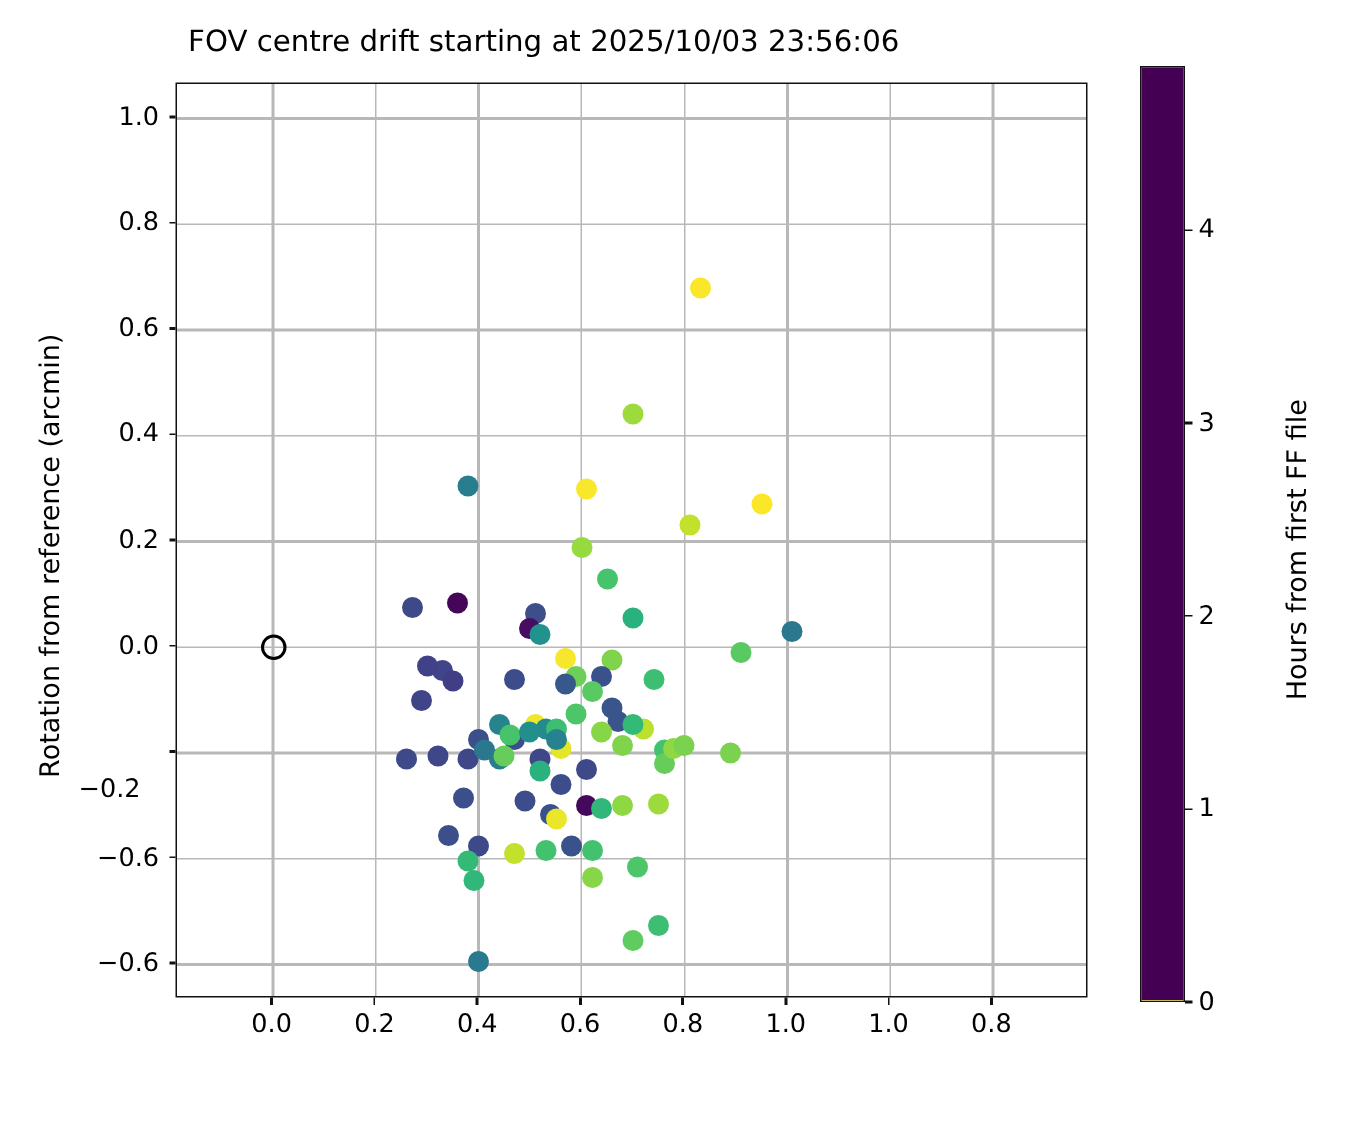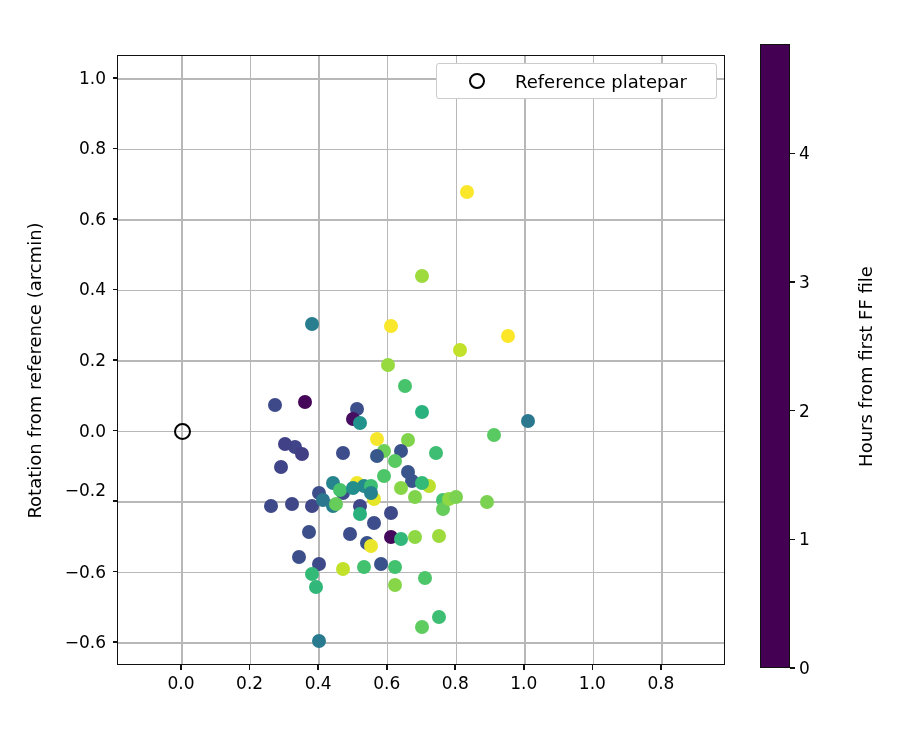--- a/index.html
+++ b/index.html
@@ -183,20 +183,21 @@
     color: #000000;
     transform: rotate(-90deg);
     transform-origin: center center;
   }
 </style>
 </head>
 <body>
 
 <div id="fig">
 
+  <div id="title">FOV centre drift starting at 2025/10/03 23:56:06</div>
 
   <div id="axes">
     <div id="gridlayer">
         <div class="gl-v" style="left: 63.3902px;"></div>
         <div class="gl-v" style="left: 131.936px;"></div>
         <div class="gl-v" style="left: 200.482px;"></div>
         <div class="gl-v" style="left: 269.027px;"></div>
         <div class="gl-v" style="left: 337.573px;"></div>
         <div class="gl-v" style="left: 406.118px;"></div>
         <div class="gl-v" style="left: 474.664px;"></div>
@@ -314,41 +315,37 @@
       <div class="ticklabel-x" style="left: 592.364px; top: 673px;">1.0</div>
       <div class="tick-x" style="left: 660.06px; top: 665px;"></div>
       <div class="ticklabel-x" style="left: 660.91px; top: 673px;">0.8</div>
     </div>
   <div id="ticks-y">
       <div class="tick-y" style="top: 641.231px; left: 112.5px;"></div>
       <div class="ticklabel-y" style="top: 642.081px; left: 40px; width: 66px;">−0.6</div>
       <div class="tick-y" style="top: 570.711px; left: 112.5px;"></div>
       <div class="ticklabel-y" style="top: 571.561px; left: 40px; width: 66px;">−0.6</div>
       <div class="tick-y" style="top: 500.19px; left: 112.5px;"></div>
-      <div class="ticklabel-y" style="top: 490px; left: 40px; width: 66px;">−0.2</div>
+      <div class="ticklabel-y" style="top: 526px; left: 40px; width: 66px; text-align: center;">−0.2</div>
       <div class="tick-y" style="top: 429.67px; left: 112.5px;"></div>
       <div class="ticklabel-y" style="top: 430.52px; left: 40px; width: 66px;">0.0</div>
       <div class="tick-y" style="top: 359.15px; left: 112.5px;"></div>
       <div class="ticklabel-y" style="top: 360px; left: 40px; width: 66px;">0.2</div>
       <div class="tick-y" style="top: 288.63px; left: 112.5px;"></div>
       <div class="ticklabel-y" style="top: 289.48px; left: 40px; width: 66px;">0.4</div>
       <div class="tick-y" style="top: 218.11px; left: 112.5px;"></div>
       <div class="ticklabel-y" style="top: 218.96px; left: 40px; width: 66px;">0.6</div>
       <div class="tick-y" style="top: 147.589px; left: 112.5px;"></div>
       <div class="ticklabel-y" style="top: 148.439px; left: 40px; width: 66px;">0.8</div>
       <div class="tick-y" style="top: 77.0691px; left: 112.5px;"></div>
       <div class="ticklabel-y" style="top: 77.9191px; left: 40px; width: 66px;">1.0</div>
     </div>
 
   <div id="ylabel">Rotation from reference (arcmin)</div>
 
-  <div id="legend">
-    <div id="legend-marker"></div>
-    <div id="legend-label">Reference platepar</div>
-  </div>
 
   <div id="cbar">
     <div id="cbar-gradient" style="background: linear-gradient(rgb(68, 1, 84) 100%, rgb(70, 17, 99) 95.83%, rgb(71, 31, 113) 91.67%, rgb(70, 45, 124) 87.5%, rgb(67, 59, 132) 83.33%, rgb(63, 71, 136) 79.17%, rgb(58, 83, 139) 75%, rgb(53, 95, 141) 70.83%, rgb(48, 105, 142) 66.67%, rgb(44, 115, 142) 62.5%, rgb(40, 126, 142) 58.33%, rgb(37, 136, 141) 54.17%, rgb(33, 146, 140) 50%, rgb(31, 157, 137) 45.83%, rgb(33, 167, 133) 41.67%, rgb(40, 177, 126) 37.5%, rgb(55, 187, 117) 33.33%, rgb(75, 197, 106) 29.17%, rgb(100, 205, 92) 25%, rgb(127, 212, 77) 20.83%, rgb(156, 219, 61) 16.67%, rgb(186, 224, 45) 12.5%, rgb(215, 228, 38) 8.33%, rgb(240, 231, 43) 4.17%, rgb(253, 231, 37) 0%);"></div>
   </div>
   <div id="cbar-ticks">
       <div class="cb-tick" style="top: 667.2px; left: 790px;"></div>
       <div class="cb-ticklabel" style="top: 668px; left: 799px;">0</div>
       <div class="cb-tick" style="top: 538.54px; left: 790px;"></div>
       <div class="cb-ticklabel" style="top: 539.34px; left: 799px;">1</div>
       <div class="cb-tick" style="top: 409.88px; left: 790px;"></div>

